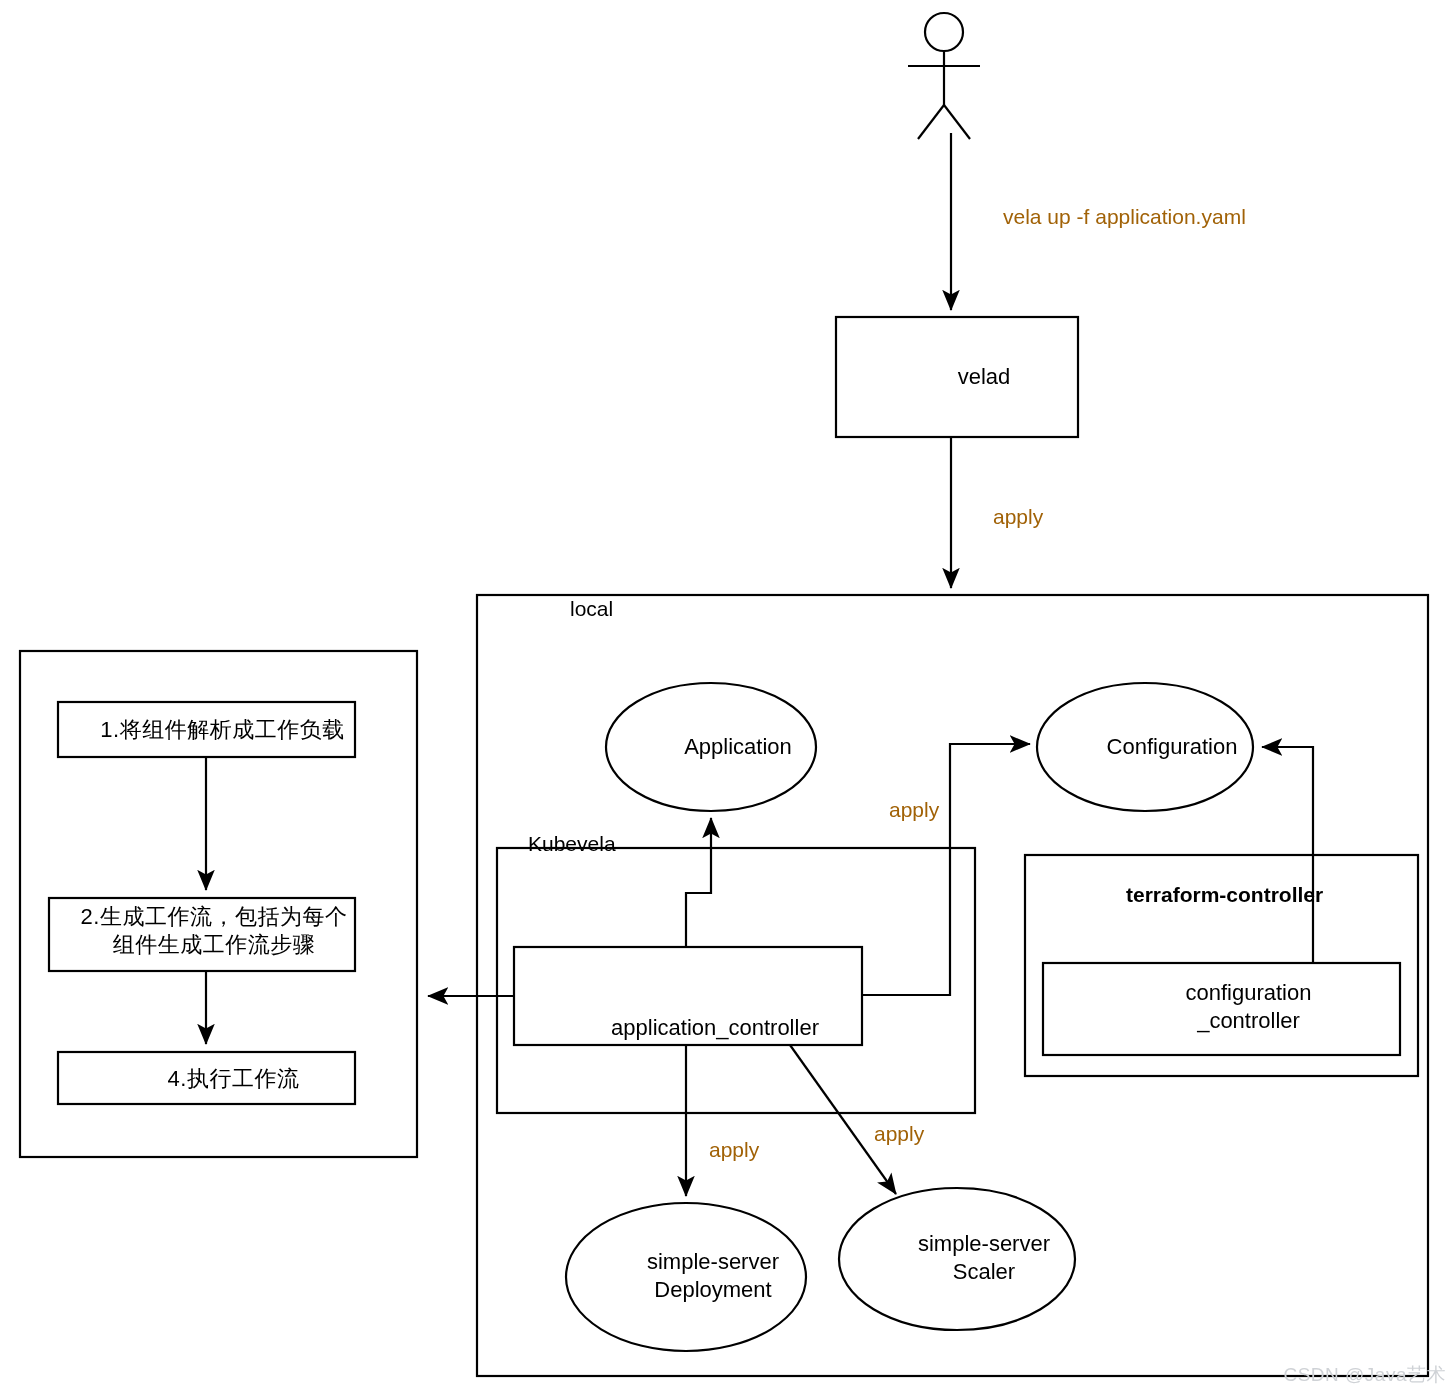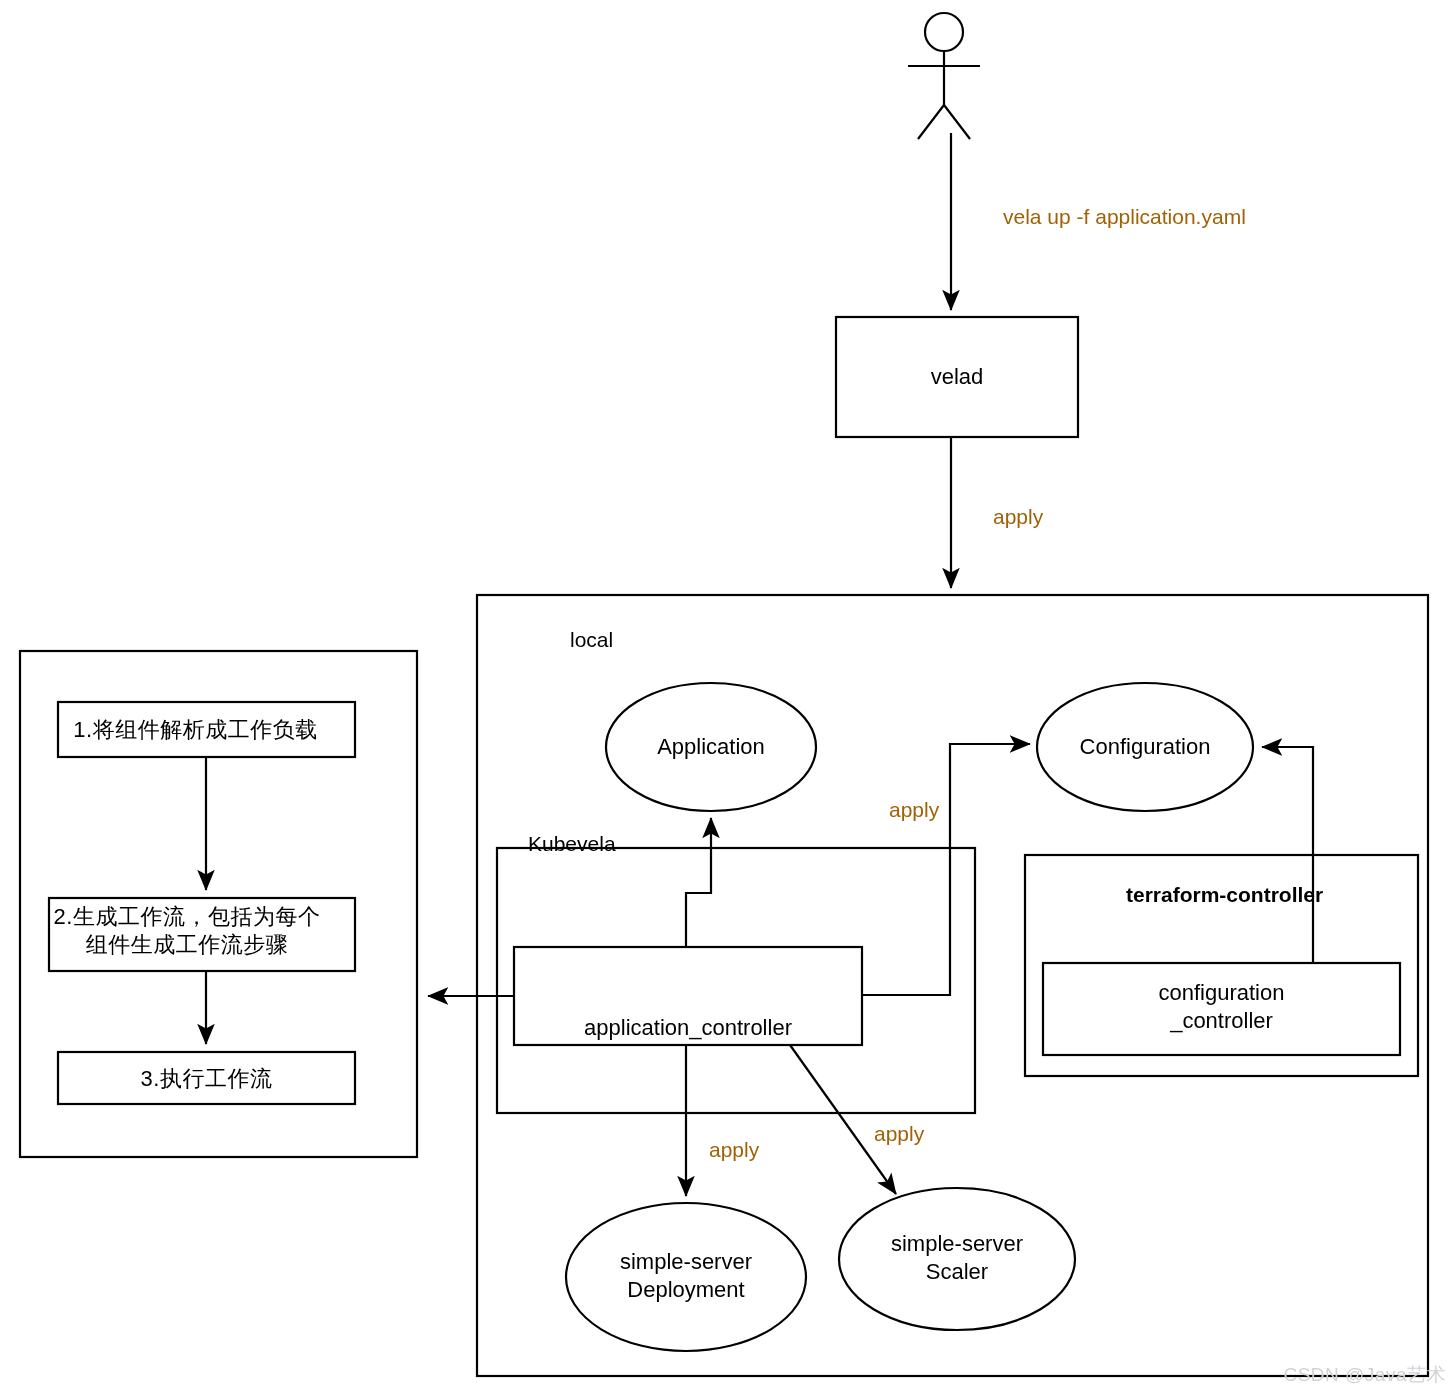--- a/index.html
+++ b/index.html
@@ -24,20 +24,21 @@
     width: 1454px;
     height: 1394px;
   }
   .node-label {
     position: absolute;
     text-align: center;
     color: #000000;
     line-height: 1.28;
     white-space: pre-line;
     pointer-events: none;
+    padding-left: 27px;
   }
   .edge-label {
     position: absolute;
     color: #a16207;
     white-space: nowrap;
     font-size: 21px;
   }
   .group-label {
     position: absolute;
     color: #000000;
@@ -124,21 +125,21 @@
 
     </g>
   </svg>
 
   <div class="node-label shape-text-22" style="left:836px; top:363px; width:242px;">velad</div>
 
   <div class="edge-label" style="left:1003px; top:205px;">vela up -f application.yaml</div>
 
   <div class="edge-label" style="left:993px; top:505px;">apply</div>
 
-  <div class="group-label" style="left:570px; top:628px;">local</div>
+  <div class="group-label" style="left:570px; top:597px;">local</div>
 
   <div class="group-label" style="left:528px; top:832px;">Kubevela</div>
 
   <div class="node-label shape-text-22" style="left:606px; top:733px; width:210px;">Application</div>
 
   <div class="node-label shape-text-22" style="left:1037px; top:733px; width:216px;">Configuration</div>
 
   <div class="node-label shape-text-22" style="left:514px; top:982px; width:348px;margin-top:32px;">application_controller</div>
 
   <div class="group-label" style="left:1126px; top:883px;font-weight:bold;">terraform-controller</div>
@@ -156,17 +157,17 @@
 Deployment</div>
 
   <div class="node-label shape-text-22" style="left:839px; top:1230px; width:236px;">simple-server
 Scaler</div>
 
   <div class="node-label cn-text" style="left:58px; top:716px; width:275px;">1.将组件解析成工作负载</div>
 
   <div class="node-label cn-text" style="left:34px; top:903px; width:306px;">2.生成工作流，包括为每个
 组件生成工作流步骤</div>
 
-  <div class="node-label cn-text" style="left:58px; top:1065px; width:297px;">3.执行工作流</div>
+  <div class="node-label cn-text" style="left:58px; top:1065px; width:297px;">4.执行工作流</div>
 
   <div class="watermark">CSDN @Java艺术</div>
 
 </div>
 
 </body></html>

